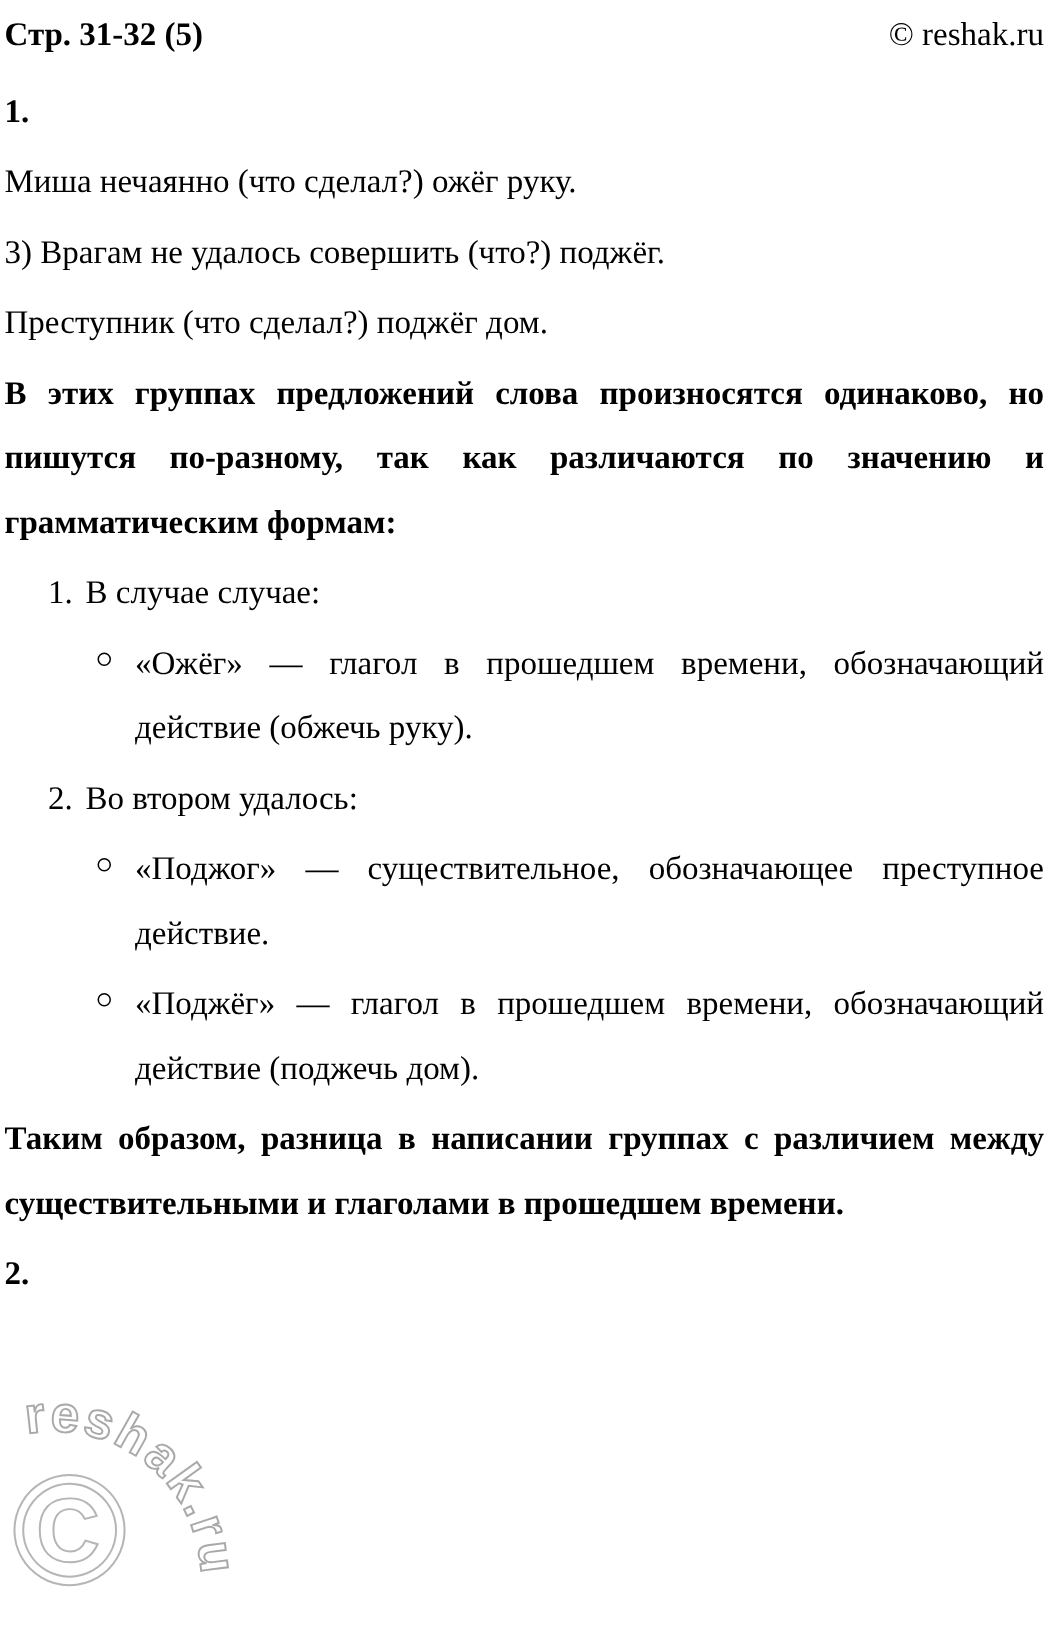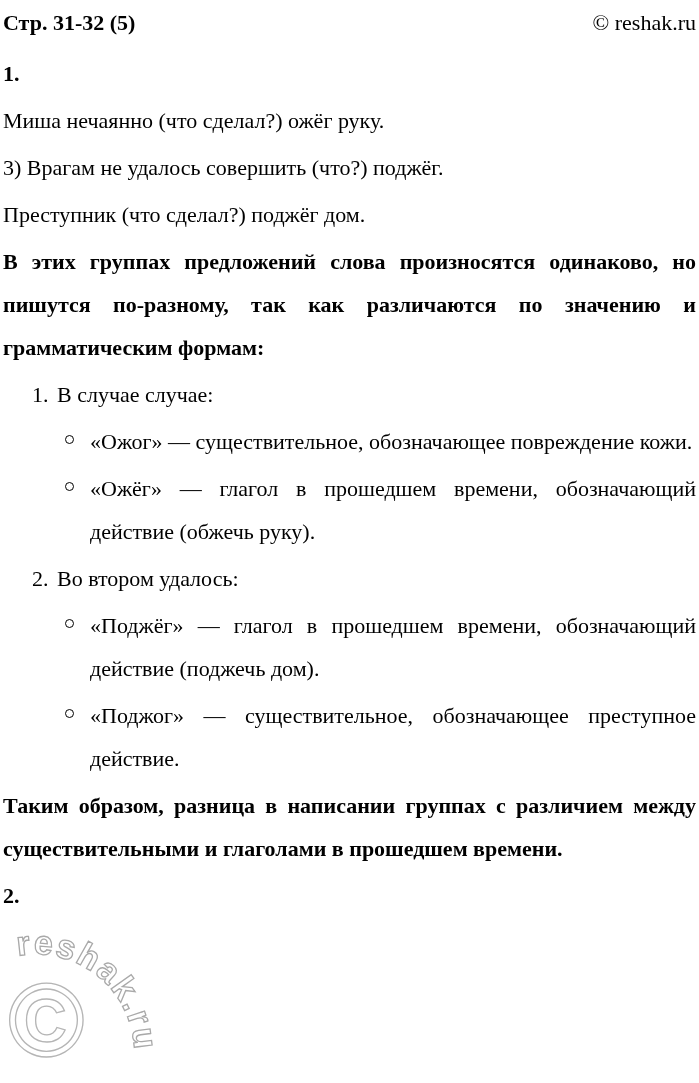--- a/index.html
+++ b/index.html
@@ -98,38 +98,34 @@
 
   <p class="just">В этих группах предложений слова произносятся одинаково, но пишутся по-разному, так как различаются по значению и грамматическим формам:</p>
 
   <div>
     <div class="oli">
       <span class="onum">1.</span>
       <span>В случае случае:</span>
     </div>
     <div class="bli">
       <span class="dot"></span>
-      <span>«Ожог» — существительное, обозначающее повреждение кожи.</span>
-    </div>
-    <div class="bli">
-      <span class="dot"></span>
       <span>«Ожёг» — глагол в прошедшем времени, обозначающий действие (обжечь руку).</span>
     </div>
 
     <div class="oli">
       <span class="onum">2.</span>
       <span>Во втором удалось:</span>
     </div>
     <div class="bli">
       <span class="dot"></span>
-      <span>«Поджёг» — глагол в прошедшем времени, обозначающий действие (поджечь дом).</span>
+      <span>«Поджог» — существительное, обозначающее преступное действие.</span>
     </div>
     <div class="bli">
       <span class="dot"></span>
-      <span>«Поджог» — существительное, обозначающее преступное действие.</span>
+      <span>«Поджёг» — глагол в прошедшем времени, обозначающий действие (поджечь дом).</span>
     </div>
   </div>
 
   <p class="just">Таким образом, разница в написании группах с различием между существительными и глаголами в прошедшем времени.</p>
 
   <p class="bold">2.</p>
 
 
   <svg class="wm" width="170" height="170" viewBox="0 0 170 170" aria-hidden="true">
     <defs>

